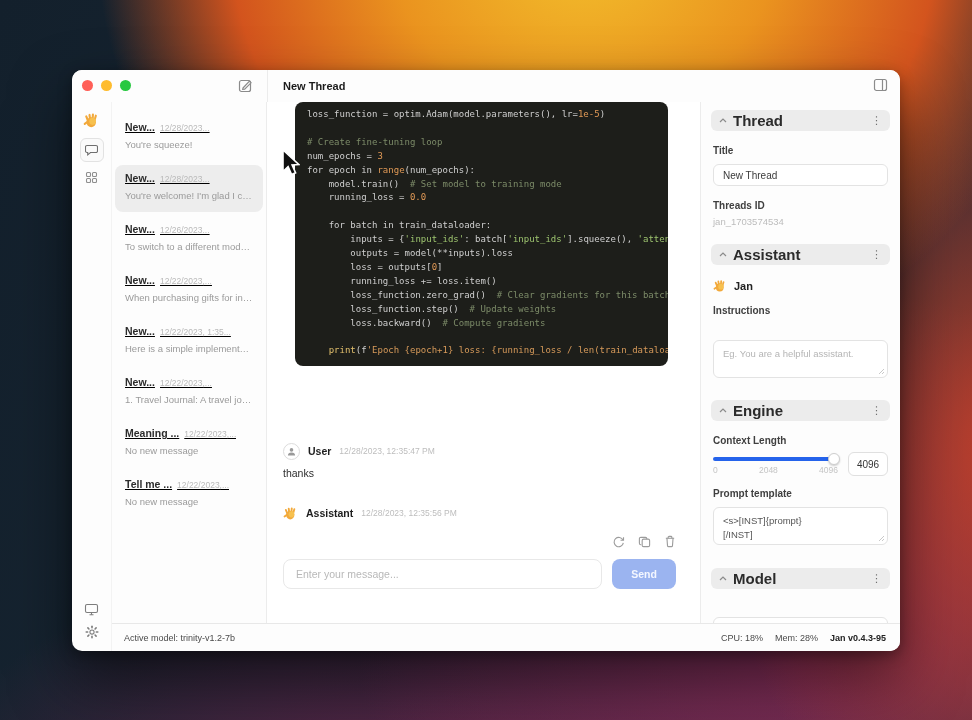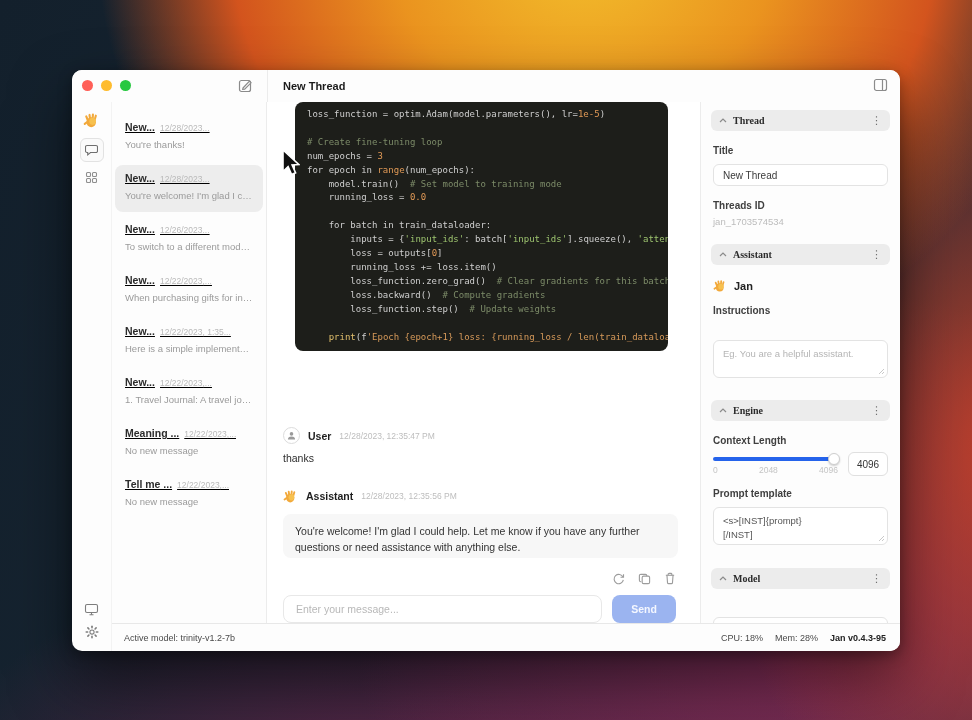--- a/index.html
+++ b/index.html
@@ -55,21 +55,21 @@
   .asst-head{ margin-top:24px; }
   .bubble{ margin:10px 22px 0 16px; background:#f7f7f7; border-radius:8px; padding:9px 12px; font-size:10.5px; color:#333; line-height:1.55; height:44px; }
   .actions-row{ margin:14px 24px 0 0; display:flex; justify-content:flex-end; gap:13px; height:16px; color:#9c9c9c; }
   .composer{ margin:8px 24px 0 16px; display:flex; gap:10px; height:30px; }
   .composer-input{ flex:1; border:1px solid #e8e8e8; border-radius:8px; padding:0 12px; font-size:10.5px; color:#333; outline:none; font-family:"Liberation Sans",sans-serif; background:#fff; }
   .composer-input::placeholder{ color:#b8b8b8; }
   .send-btn{ width:64px; border:none; border-radius:8px; background:#9bb4f0; color:#f4f7ff; font-size:10.5px; font-weight:bold; font-family:"Liberation Sans",sans-serif; }
   
   .panel{ width:200px; flex:0 0 200px; border-left:1px solid #ececec; background:#fdfdfd; padding:8px 10px 0 10px; overflow:hidden; }
   .sec-header{ height:21px; background:#ececec; border-radius:6px; display:flex; align-items:center; padding:0 8px; gap:6px; }
-  .sec-title{ font-size:10px; font-weight:bold; color:#2b2b2b; flex:1;font-family:Liberation Serif, serif; }
+  .sec-title{ font-size:15px; font-weight:bold; color:#2b2b2b; flex:1; }
   .kebab{ font-size:11px; color:#6f6f6f; line-height:1; }
   .chev{ color:#8b8b8b; display:flex; }
   .field-label{ font-size:10px; font-weight:bold; color:#3f3f3f; }
   .text-input{ width:100%; height:22px; border:1px solid #e3e3e3; border-radius:6px; padding:0 9px; font-size:10px; color:#3a3a3a; font-family:"Liberation Sans",sans-serif; background:#fff; outline:none; }
   .muted{ font-size:9.5px; color:#bcbcbc; }
   .asst-name-row{ display:flex; align-items:center; gap:7px; font-size:11px; font-weight:bold; color:#222; }
   .ta{ position:relative; width:100%; height:38px; border:1px solid #e3e3e3; border-radius:6px; background:#fff; }
   .ta textarea{ width:100%; height:100%; border:none; resize:none; border-radius:6px; padding:6px 9px; font-size:9.5px; color:#555; font-family:"Liberation Sans",sans-serif; outline:none; line-height:1.45; background:transparent; }
   .ta textarea::placeholder{ color:#b5b5b5; }
   .grip{ position:absolute; right:2px; bottom:2px; }
@@ -174,21 +174,21 @@
 
       <div class="rightside">
         <div class="content-row">
 
           <div class="sidebar">
               <div class="thread-item">
                 <div class="ti-head">
                   <span class="ti-title">New...</span>
                   <span class="ti-date">12/28/2023...</span>
                 </div>
-                <div class="ti-preview">You're thanks!</div>
+                <div class="ti-preview">You're squeeze!</div>
               </div>
               <div class="thread-item selected">
                 <div class="ti-head">
                   <span class="ti-title">New...</span>
                   <span class="ti-date">12/28/2023...</span>
                 </div>
                 <div class="ti-preview">You're welcome! I'm glad I cou...</div>
               </div>
               <div class="thread-item">
                 <div class="ti-head">
@@ -239,25 +239,26 @@
                 <div class="code-line"><span class="tok-p">loss_function = optim.Adam(model.parameters(), lr=</span><span class="tok-n">1e-5</span><span class="tok-p">)</span></div>
                 <div class="code-line">&nbsp;</div>
                 <div class="code-line"><span class="tok-c"># Create fine-tuning loop</span></div>
                 <div class="code-line"><span class="tok-p">num_epochs = </span><span class="tok-n">3</span></div>
                 <div class="code-line"><span class="tok-p">for epoch in </span><span class="tok-n">range</span><span class="tok-p">(num_epochs):</span></div>
                 <div class="code-line"><span class="tok-p">    model.train()  </span><span class="tok-c"># Set model to training mode</span></div>
                 <div class="code-line"><span class="tok-p">    running_loss = </span><span class="tok-n">0.0</span></div>
                 <div class="code-line">&nbsp;</div>
                 <div class="code-line"><span class="tok-p">    for batch in train_dataloader:</span></div>
                 <div class="code-line"><span class="tok-p">        inputs = {</span><span class="tok-s">'input_ids'</span><span class="tok-p">: batch[</span><span class="tok-s">'input_ids'</span><span class="tok-p">].squeeze(), </span><span class="tok-s">'attentio</span></div>
+                <div class="code-line"><span class="tok-p">        outputs = model(**inputs).loss</span></div>
                 <div class="code-line"><span class="tok-p">        loss = outputs[</span><span class="tok-n">0</span><span class="tok-p">]</span></div>
                 <div class="code-line"><span class="tok-p">        running_loss += loss.item()</span></div>
                 <div class="code-line"><span class="tok-p">        loss_function.zero_grad()  </span><span class="tok-c"># Clear gradients for this batch</span></div>
+                <div class="code-line"><span class="tok-p">        loss_function.step()  </span><span class="tok-c"># Update weights</span></div>
                 <div class="code-line"><span class="tok-p">        loss.backward()  </span><span class="tok-c"># Compute gradients</span></div>
-                <div class="code-line"><span class="tok-p">        loss_function.step()  </span><span class="tok-c"># Update weights</span></div>
                 <div class="code-line">&nbsp;</div>
                 <div class="code-line"><span class="tok-p">    </span><span class="tok-f">print</span><span class="tok-p">(f</span><span class="tok-o">'Epoch {epoch+1} loss: {running_loss / len(train_dataloade</span></div>
               </div>
 
             <div class="msg-head user-head">
               <span class="user-avatar">
                 <svg width="9" height="9" viewBox="0 0 10 10" fill="#9a9a9a">
                   <circle cx="5" cy="3.2" r="2"></circle>
                     <path d="M1 9.4 a4 3.4 0 0 1 8 0 Z"></path>
                 </svg>
@@ -277,21 +278,20 @@
                     <rect x="15.8" y="3.6" width="3" height="10" rx="1.5" transform="rotate(16 17.3 8)"></rect>
                     <ellipse cx="11.6" cy="14.4" rx="6.6" ry="7"></ellipse>
                     <rect x="2.6" y="12" width="3" height="7" rx="1.5" transform="rotate(55 4.1 15.5)"></rect>
                   </g>
                   <ellipse cx="13.5" cy="13.2" rx="4.6" ry="5" fill="#f7c14f"></ellipse>
                 </svg>
               </span>
               <span class="msg-role">Assistant</span>
               <span class="msg-time">12/28/2023, 12:35:56 PM</span>
             </div>
-            <div class="bubble">You're welcome! I'm glad I could help. Let me know if you have any further questions or need assistance with anything else.</div>
 
             <div class="actions-row">
               <span>
                 <svg width="13" height="13" viewBox="0 0 14 14" fill="none" stroke="#9c9c9c" stroke-width="1.2">
                   <path d="M11.8 5.5 a5 5 0 1 0 0.4 3"></path>
                     <path d="M12.4 2.4 v3.2 h-3.2"></path>
                 </svg>
               </span>
               <span>
                 <svg width="13" height="13" viewBox="0 0 14 14" fill="none" stroke="#9c9c9c" stroke-width="1.2">

